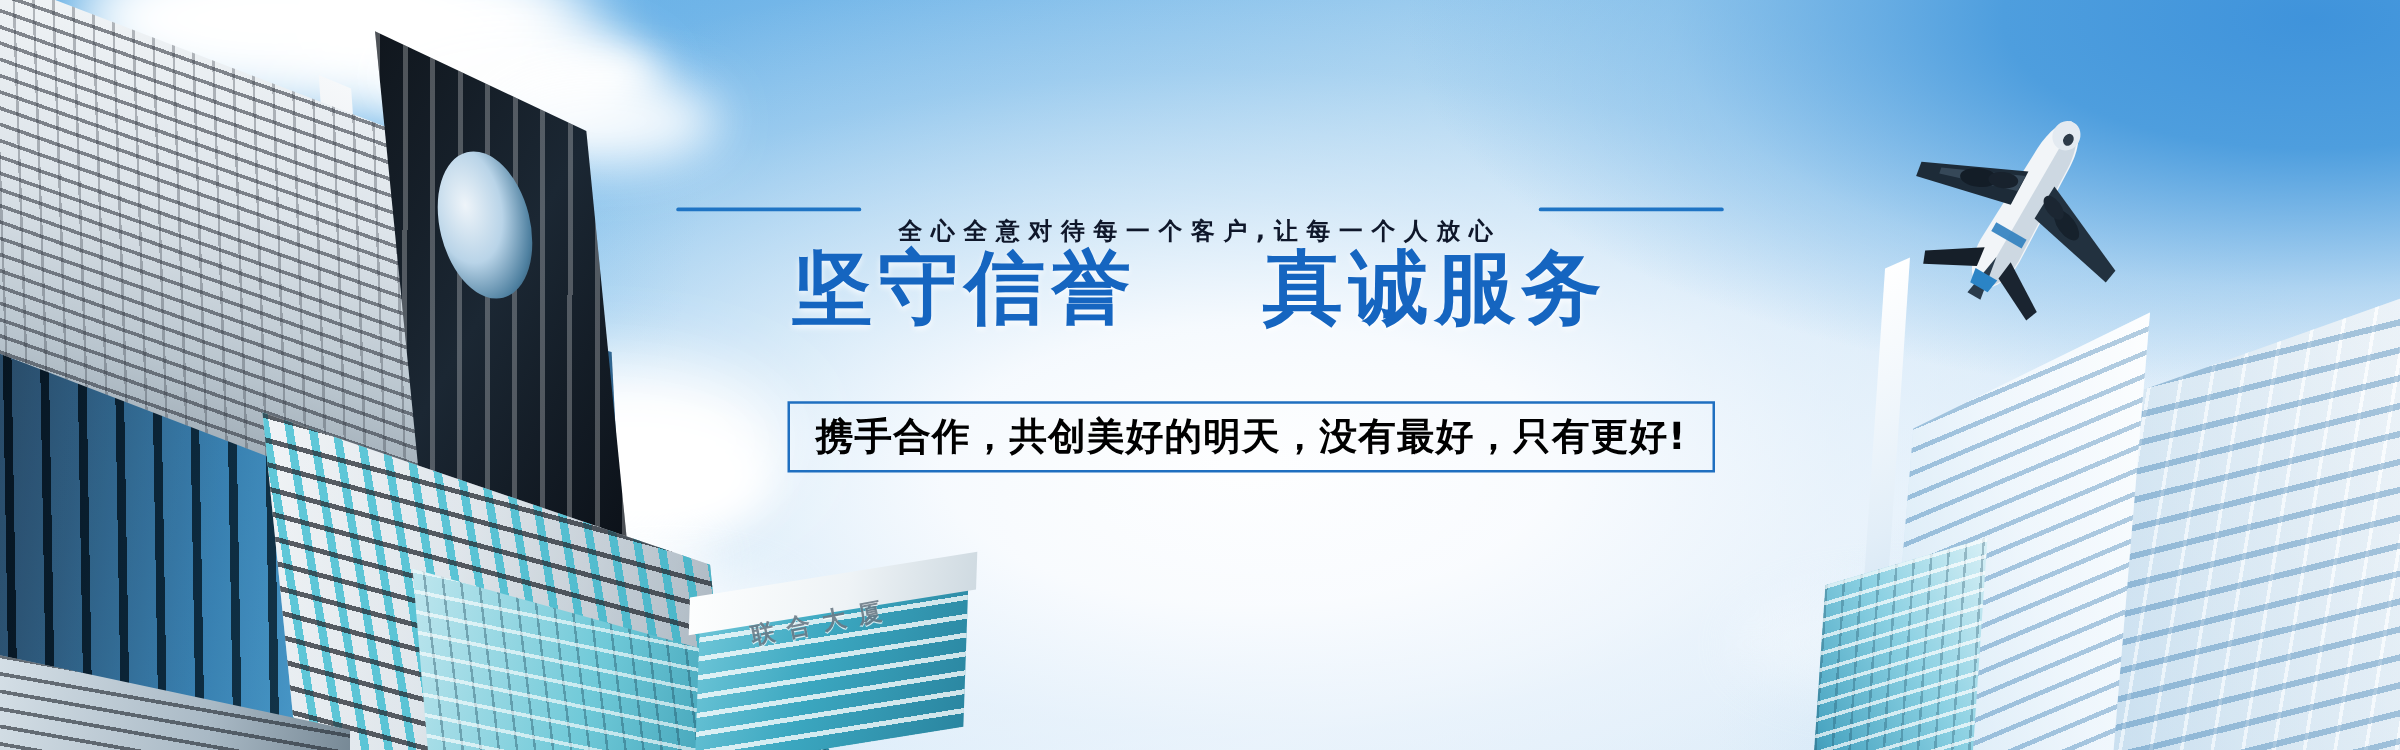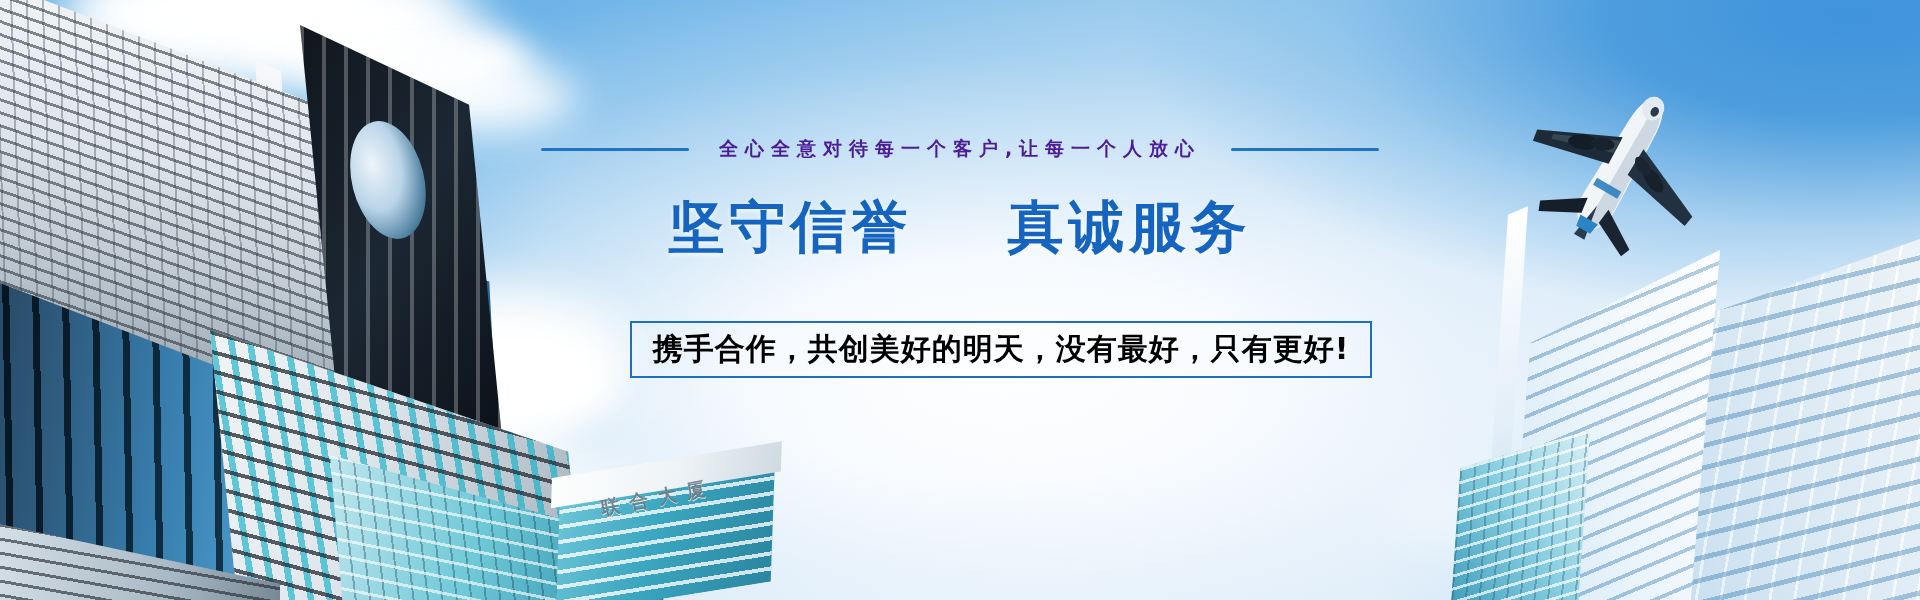--- a/index.html
+++ b/index.html
@@ -128,25 +128,25 @@
   
   .plane{position:absolute;left:1515px;top:78px;width:210px;height:180px;
     transform:rotate(-4deg);}
 
   
   .content{position:absolute;left:0;top:0;width:1920px;height:600px;}
 
   .tagline-row{position:absolute;left:0;top:136px;width:1920px;
     display:flex;align-items:center;justify-content:center;gap:30px;}
   .rule{width:148px;height:3px;background:#1f74c4;border-radius:2px;}
-  .tagline{color:#4c1d95;font-size:19px;font-weight:700;letter-spacing:7px;white-space:nowrap;
-    font-family:"DejaVu Sans","Liberation Sans",sans-serif;}
+  .tagline{color:#0f172a;font-size:19px;font-weight:700;letter-spacing:7px;white-space:nowrap;
+    font-family:"DejaVu Sans","Liberation Sans",sans-serif;margin-top:36px;}
 
   .headline{position:absolute;left:0;top:196px;width:1920px;text-align:center;
-    color:#1565c0;font-size:56px;font-weight:700;letter-spacing:5px;line-height:1.12;
+    color:#1565c0;font-size:64px;font-weight:700;letter-spacing:5px;line-height:1.12;
     white-space:nowrap;
     font-family:"DejaVu Sans","Liberation Sans",sans-serif;
     text-shadow:0 2px 5px rgba(255,255,255,0.75);}
   .headline .gap{display:inline-block;width:46px;}
 
   .subbox{position:absolute;left:630px;top:321px;width:742px;height:57px;
     border:2px solid #1f6fc0;display:flex;align-items:center;justify-content:center;}
   .subtitle{color:#000000;font-size:30px;font-weight:700;letter-spacing:1px;white-space:nowrap;
     font-family:"DejaVu Sans","Liberation Sans",sans-serif;}
 </style>

